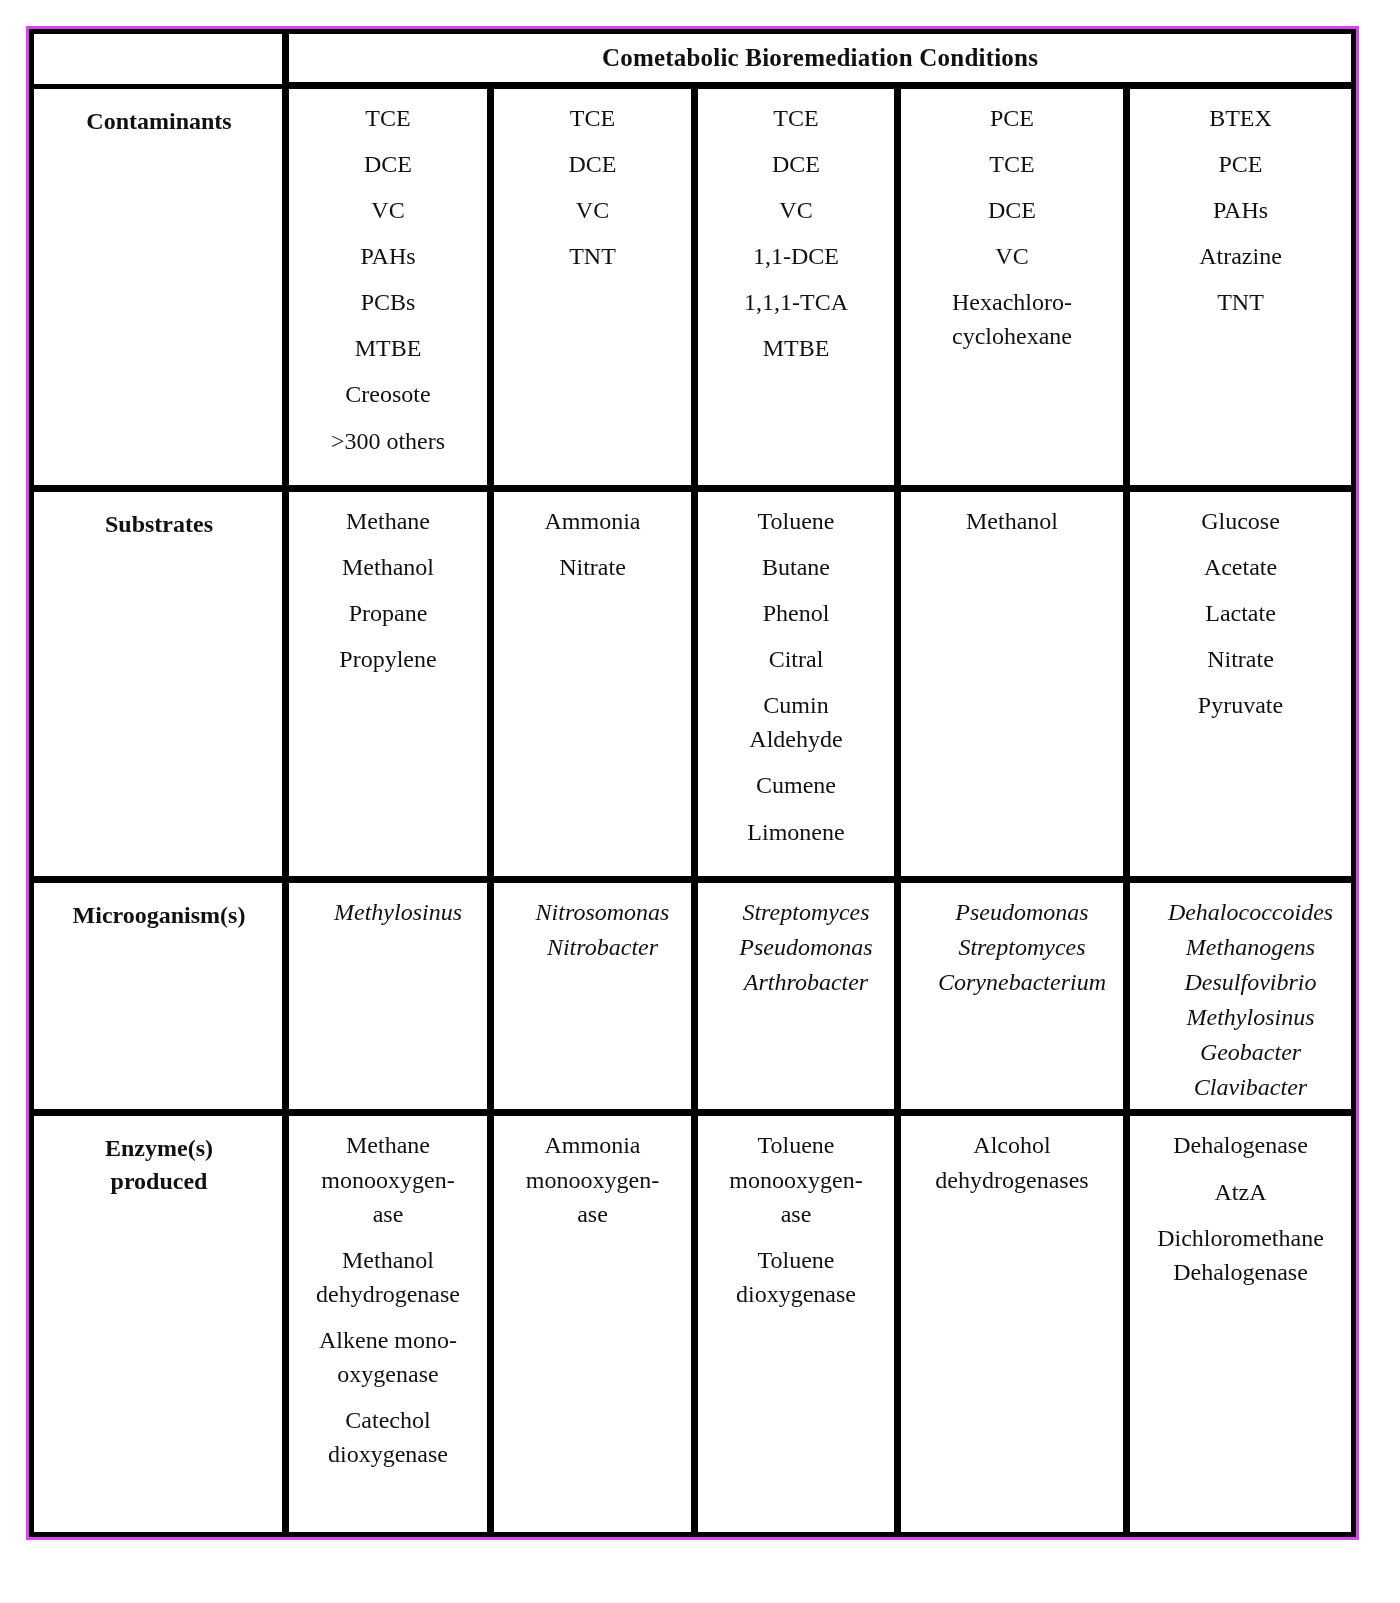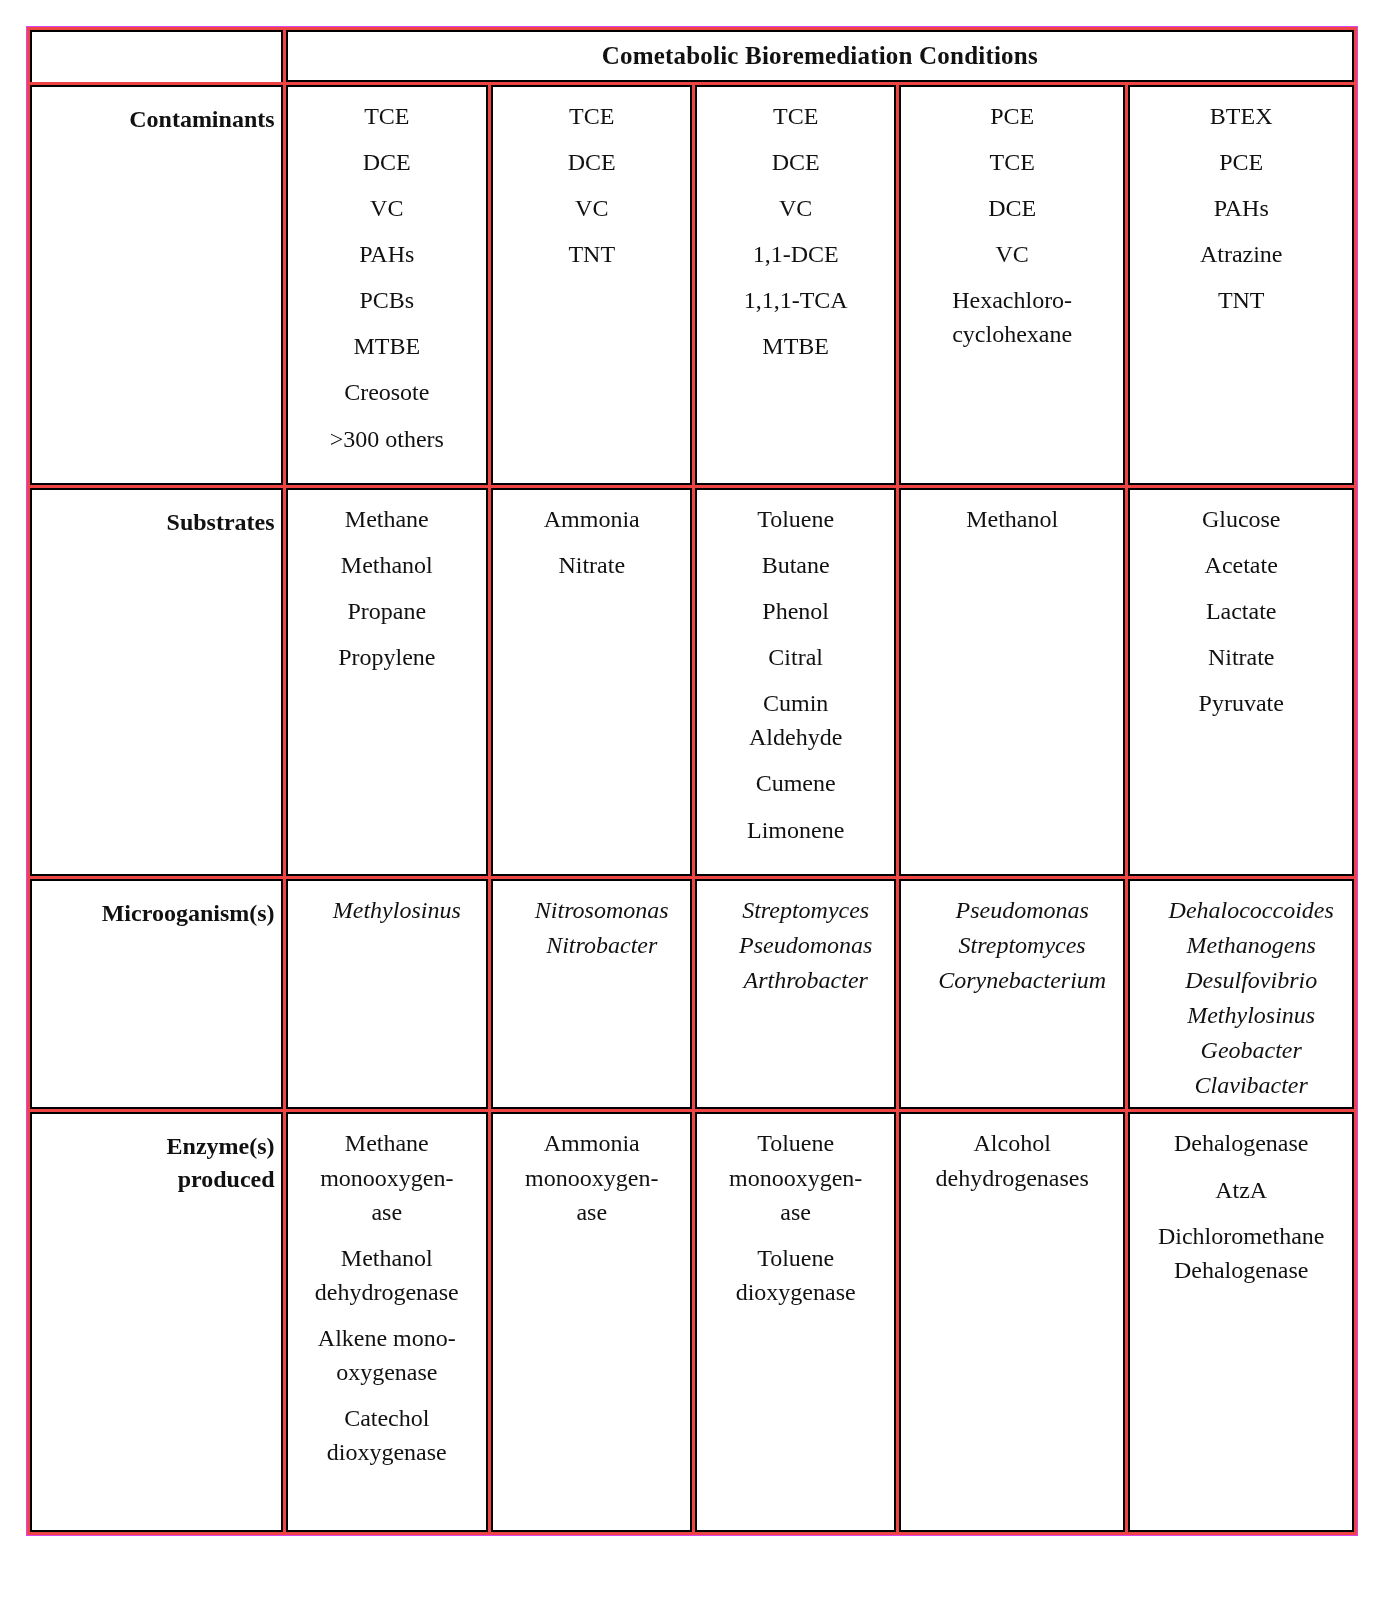--- a/index.html
+++ b/index.html
@@ -14,22 +14,22 @@
     height: 1603px;
     background: #ffffff;
     box-sizing: border-box;
     padding: 26px 0 0 26px;
   }
   table.bio-table {
     table-layout: fixed;
     width: 1332px;
     border-collapse: separate;
     border-spacing: 3px;
-    border: 1px solid #d946ef;
-    background: #ef4444;
+    border: 3px solid #d946ef;
+    background: #000000;
   }
   th, td {
     box-sizing: border-box;
     border: 2px solid #000000;
     background: #ffffff;
     vertical-align: top;
     overflow: hidden;
   }
   th.corner-a { border-bottom: none; }
   th.corner-b { border-top: none; }
@@ -42,21 +42,21 @@
   }
   th.cond-cell {
     font-size: 24px;
     font-weight: bold;
     text-align: center;
     vertical-align: middle;
   }
   th.row-label {
     font-size: 24px;
     font-weight: bold;
-    text-align: right;
+    text-align: center;
     padding: 16px 6px 0 8px;
     white-space: pre-line;
     line-height: 1.35;
   }
   td.data-cell {
     text-align: center;
     padding: 12px 4px 4px 4px;
     font-size: 24px;
   }
   td.data-cell .item {

